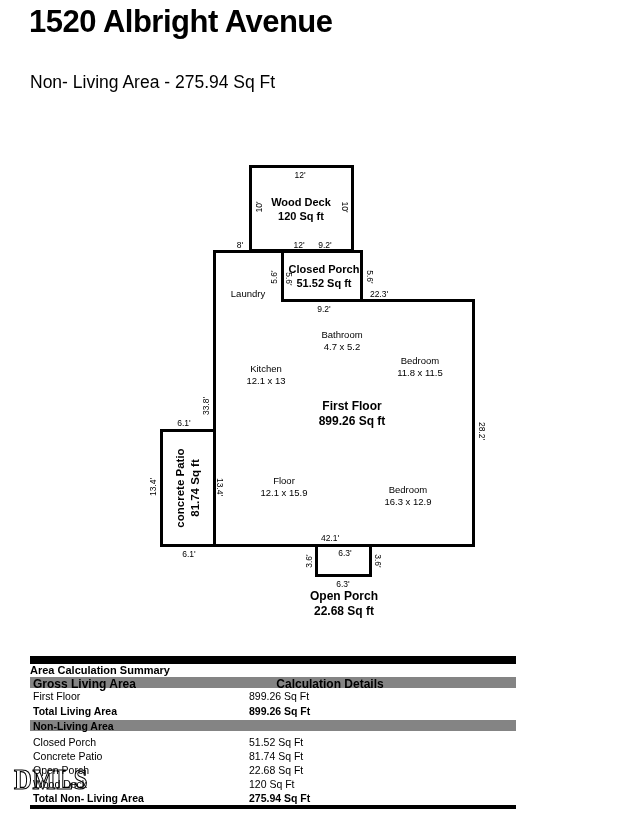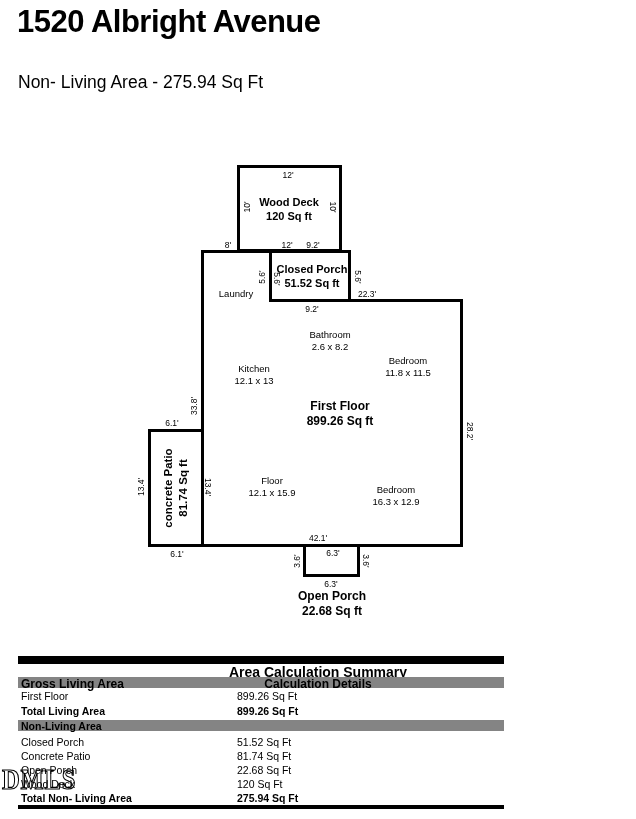--- a/index.html
+++ b/index.html
@@ -1,18 +1,18 @@
 <!DOCTYPE html>
 <html><head>
 <meta charset="utf-8">
 <style>
   html,body { margin:0; padding:0; background:#ffffff; }
   #page {
     position:relative; width:504px; height:819px; background:#fff;
-    font-family:"Liberation Sans", sans-serif; color:#000; overflow:hidden;
+    font-family:"Liberation Sans", sans-serif; color:#000; overflow:hidden;margin-left:12px;
   }
   
   .title { position:absolute; left:17px; top:4px; font-size:31px; font-weight:700; letter-spacing:-0.5px; white-space:nowrap; }
   .subtitle { position:absolute; left:18px; font-size:17.5px; font-weight:400; white-space:nowrap; }
   
   .box  { position:absolute; box-sizing:border-box; border:3px solid #000; background:transparent; }
   .wall { position:absolute; background:#000; }
   .dim  { position:absolute; font-size:8.5px; white-space:nowrap; transform:translate(-50%,-50%); }
   .dim.ccw { transform:translate(-50%,-50%) rotate(-90deg); }
   .dim.cw  { transform:translate(-50%,-50%) rotate(90deg); }
@@ -21,21 +21,21 @@
   .area.big { font-size:12px; line-height:15px; }
   .area.ccw { transform:translate(-50%,-50%) rotate(-90deg); font-size:11.5px; line-height:15px; }
   
   .tbl-band { position:absolute; left:18px; width:600px; }
   .band-black { background:#000; }
   .band-gray  { background:#848484; }
   .trow { position:absolute; left:18px; width:600px; font-size:10.5px; }
   .trow .lbl { position:absolute; left:3px; top:0; white-space:nowrap; }
   .trow .val { position:absolute; left:219px; top:0; white-space:nowrap; }
   .trow.bold, .bband-text { font-weight:700; }
-  .tbl-title { position:absolute; left:18px; width:600px; text-align:center; font-size:14px; font-weight:700; }
+  .tbl-title { position:absolute; left:18px; width:600px; text-align:left; font-size:11px; font-weight:700; }
   .gray-center { position:absolute; left:0; width:100%; text-align:center; top:0; font-weight:700; }
   .gray-left { position:absolute; left:3px; top:0; font-weight:700; white-space:nowrap; }
   
   .watermark {
     position:absolute; left:2px; top:764px; z-index:9;
     font-family:"Liberation Serif", serif; font-size:30px; font-weight:700; line-height:1;
     color:transparent; -webkit-text-stroke:1.2px #000;
     transform:scaleX(0.82); transform-origin:left top; letter-spacing:1px;
   }
 </style>
@@ -76,21 +76,21 @@
   <div class="area big" style="left:332px;top:604px">
     <div>Open Porch</div>
     <div>22.68 Sq ft</div>
   </div>
 
   <div class="room" style="left:236px;top:294px">
     <div>Laundry</div>
   </div>
   <div class="room" style="left:330px;top:341px">
     <div>Bathroom</div>
-    <div>2.6 x 8.2</div>
+    <div>4.7 x 5.2</div>
   </div>
   <div class="room" style="left:408px;top:367px">
     <div>Bedroom</div>
     <div>11.8 x 11.5</div>
   </div>
   <div class="room" style="left:254px;top:375px">
     <div>Kitchen</div>
     <div>12.1 x 13</div>
   </div>
   <div class="room" style="left:272px;top:487px">

